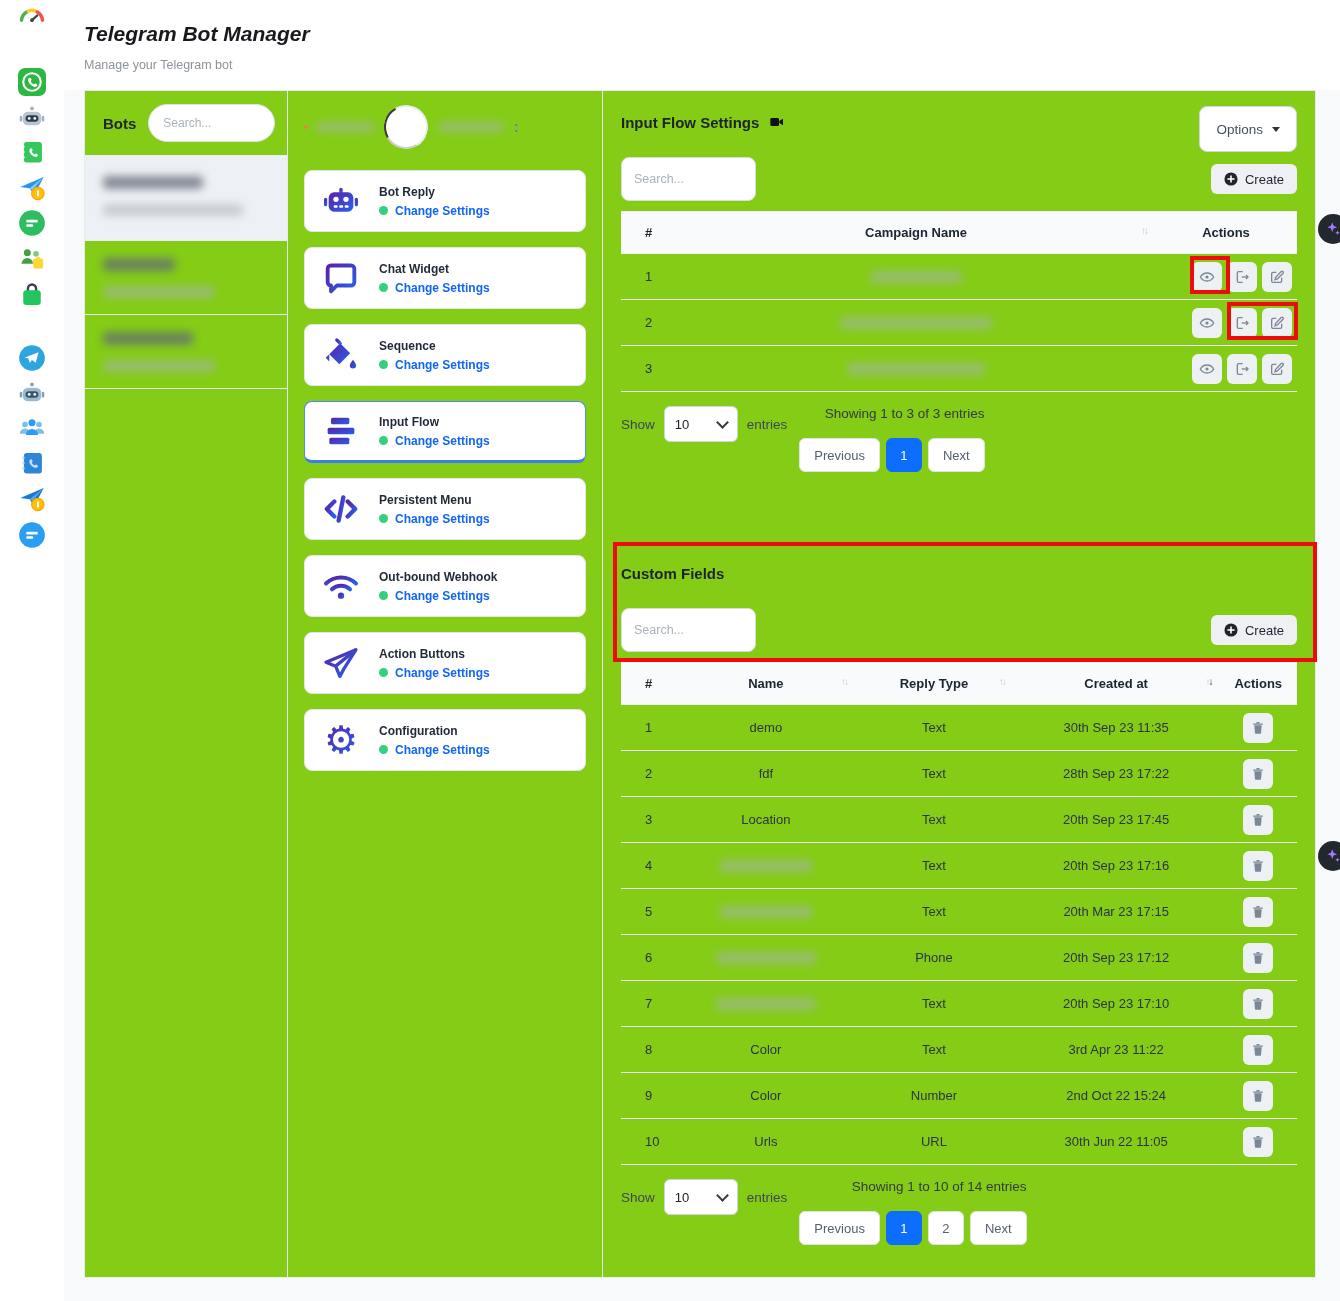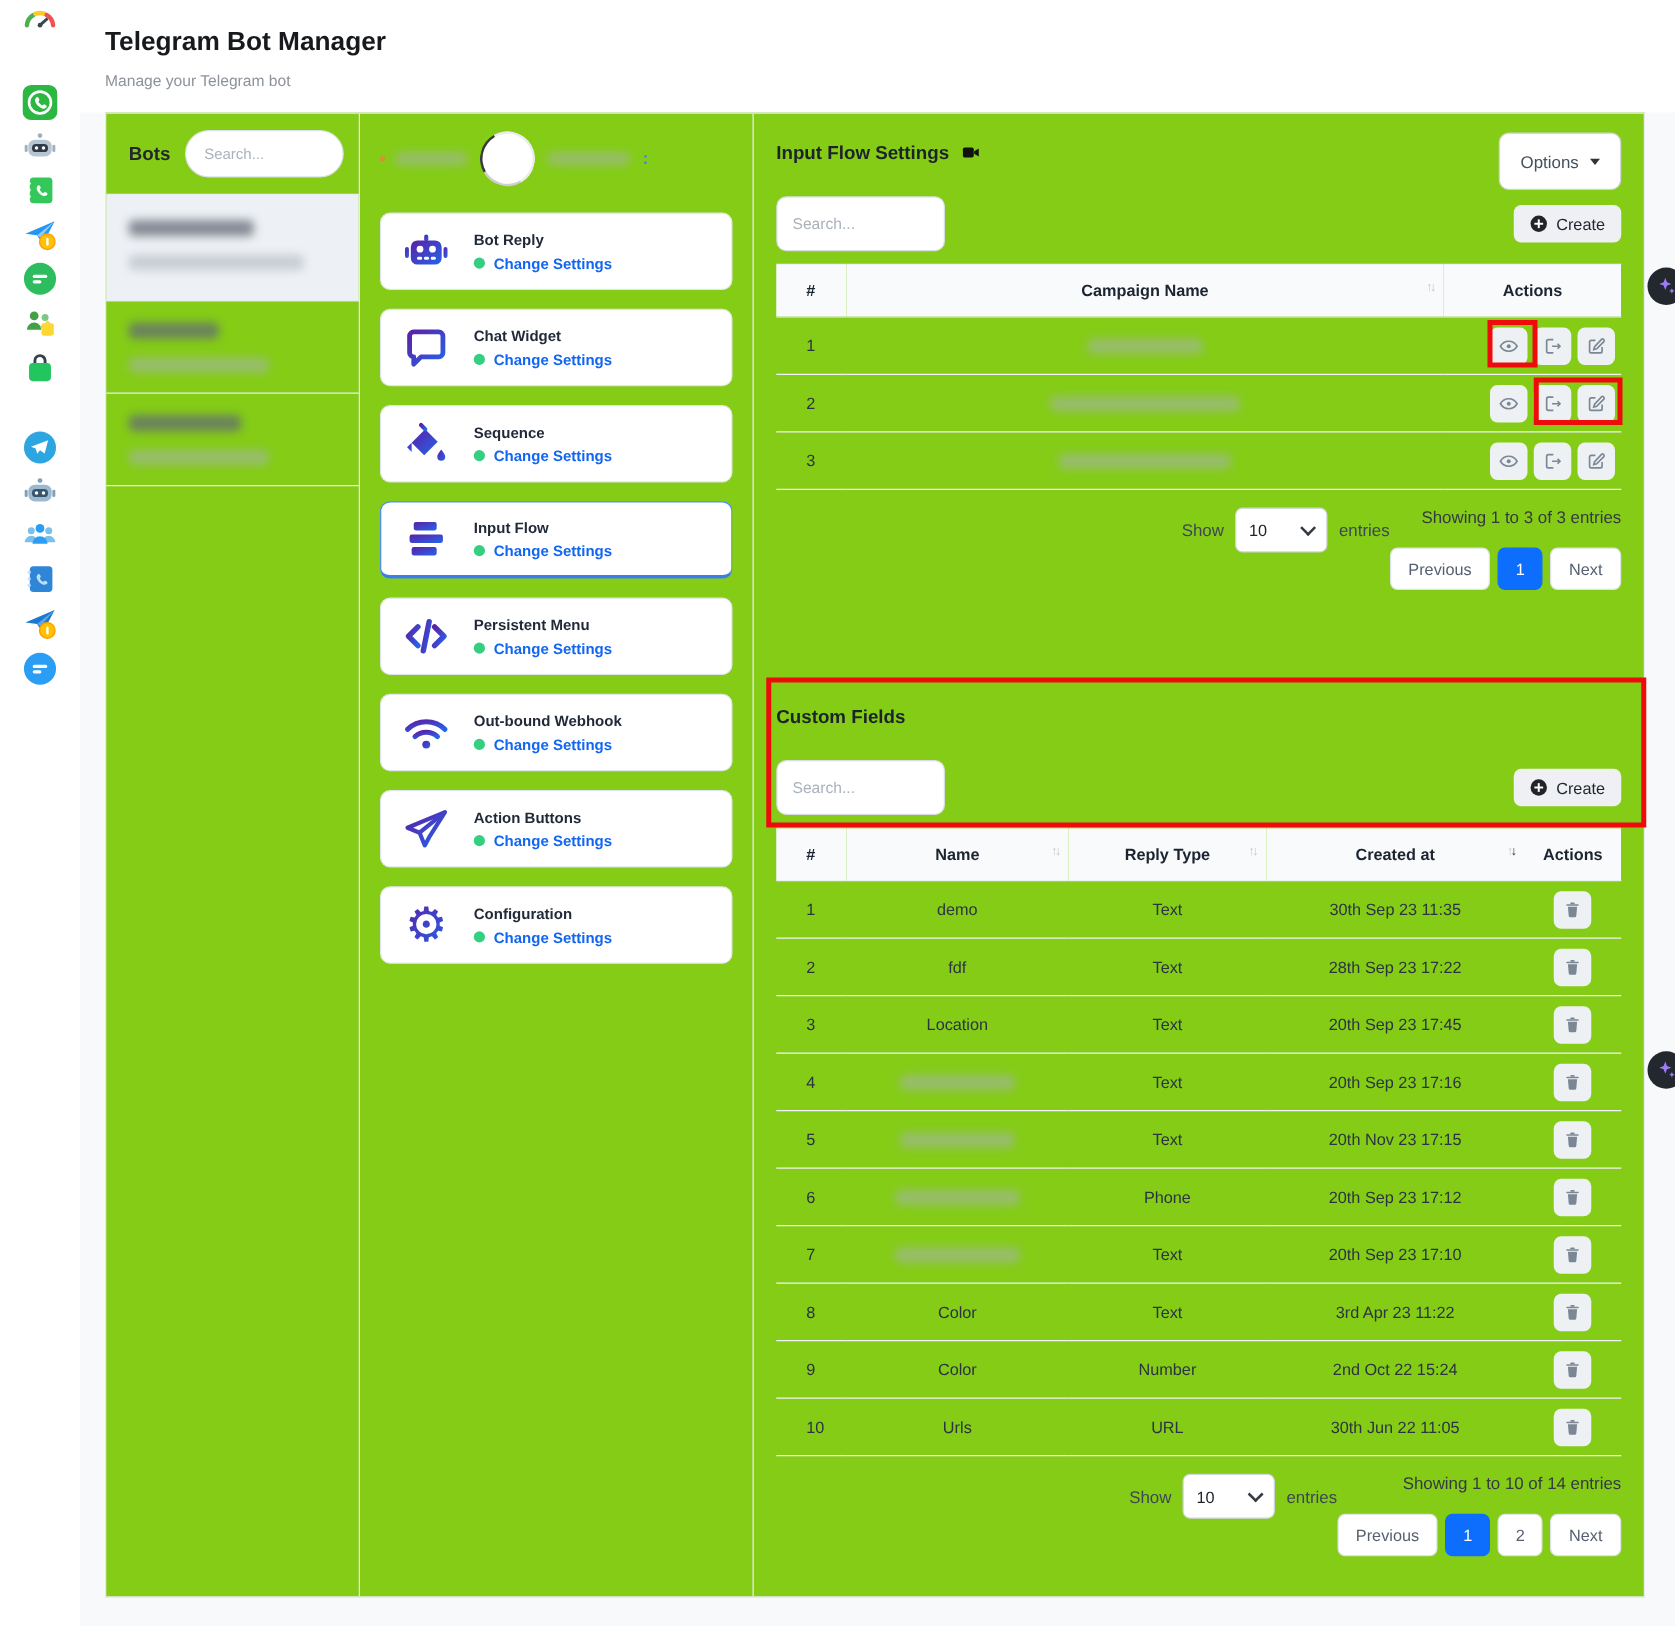--- a/index.html
+++ b/index.html
@@ -7,21 +7,21 @@
   *{box-sizing:border-box;}
 
   
   .rail{position:absolute;left:0;top:0;width:64px;height:1301px;background:#fff;z-index:5;}
   .rail-icon{position:absolute;left:18px;width:28px;height:28px;cursor:pointer;}
   .rail-icon svg{width:28px;height:28px;display:block;}
 
   
   .main{position:absolute;left:64px;top:0;width:1276px;height:1301px;background:#f7f9fb;}
   .header-block{position:absolute;left:0;top:0;width:1276px;height:90px;background:#fff;}
-  .page-title{position:absolute;left:20px;top:22px;font-size:21px;font-weight:bold;color:#17191c;}
+  .page-title{position:absolute;left:20px;top:22px;font-size:21px;font-weight:bold;color:#17191c;font-style:italic;}
   .page-subtitle{position:absolute;left:20px;top:58px;font-size:12.5px;color:#8d939b;}
 
   .panel{position:absolute;left:20px;top:90px;width:1232px;height:1188px;background:#84cc16;
     border:1px solid #e7ebf0;display:flex;}
   .bots-col{width:203px;border-right:1px solid #e7ebf0;}
   .menu-col{width:315px;border-right:1px solid #e7ebf0;}
   .content-col{flex:1;position:relative;}
 
   
   .blob{background:#a9b0ba;border-radius:4px;filter:blur(4px);opacity:.55;height:12px;}
@@ -84,21 +84,21 @@
   .td-center{text-align:center;}
   .sort{position:absolute;right:8px;top:13px;font-size:10px;letter-spacing:-2px;color:#c3cad3;}
   .sort .dn-active{color:#2b3440;font-weight:bold;}
   .actions-cell{width:142px;}
   .acts{display:flex;gap:5px;justify-content:flex-end;padding-right:4px;}
   .ibtn{width:30px;height:30px;border:none;border-radius:6px;background:#eef1f4;display:flex;
     align-items:center;justify-content:center;cursor:pointer;}
   .ibtn svg{width:16px;height:16px;}
   .name-blob{display:flex;justify-content:center;}
 
-  .tfoot-row{margin-top:14px;display:flex;justify-content:flex-end;align-items:flex-start;}
+  .tfoot-row{margin-top:14px;display:flex;justify-content:flex-start;align-items:flex-start;gap:12px;}
   .show-grp{display:flex;align-items:center;gap:9px;font-size:13.5px;color:#3d4752;}
   .pg-select{width:74px;height:36px;border:1px solid #ced4da;border-radius:6px;display:flex;
     align-items:center;justify-content:space-between;padding:0 10px;font-size:13px;color:#212529;cursor:pointer;background:#fff;}
   .chev{width:9px;height:9px;border-right:2px solid #343a40;border-bottom:2px solid #343a40;
     transform:rotate(45deg);margin-top:-4px;}
   .foot-right{display:flex;flex-direction:column;align-items:flex-end;}
   .summary{font-size:13.5px;color:#343a40;height:20px;}
   .pager{display:flex;gap:6px;margin-top:12px;}
   .pbtn{height:34px;padding:0 14px;border:1px solid #dfe3e8;border-radius:6px;background:#fff;
     font-size:13px;color:#556070;cursor:pointer;}
@@ -711,21 +711,21 @@
                 </td>
             </tr>
             <tr>
               <td class="td-num">5</td>
               <td>
                   <div class="name-blob">
                     <div class="blob" style="width:92px"></div>
                   </div>
                 </td>
               <td class="td-center">Text</td>
-              <td class="td-center">20th Nov 23 17:15</td>
+              <td class="td-center">20th Mar 23 17:15</td>
               <td class="td-center">
                   <button class="ibtn" style="margin:0 auto">
                     <svg viewBox="0 0 24 24" fill="#7b8794">
                       <path d="M6.5 8h11l-.9 11a2 2 0 0 1-2 1.8H9.4a2 2 0 0 1-2-1.8z"></path>
                       <rect x="4.5" y="5.2" width="15" height="1.8" rx="0.9"></rect>
                       <path d="M9.5 5.2V4a1 1 0 0 1 1-1h3a1 1 0 0 1 1 1v1.2"></path>
                     </svg>
                   </button>
                 </td>
             </tr>

